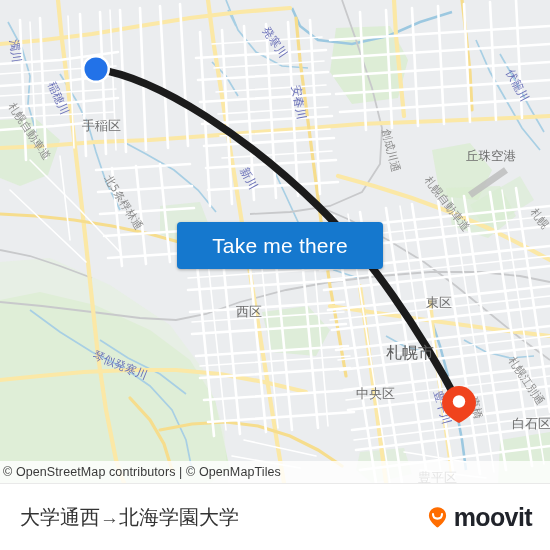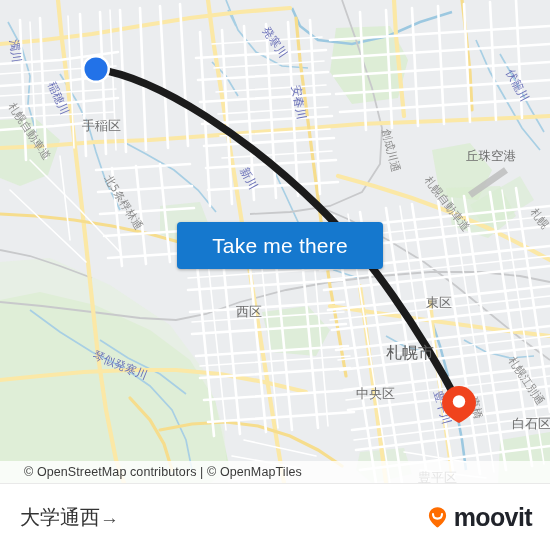--- a/index.html
+++ b/index.html
@@ -16,21 +16,21 @@
     overflow:hidden;background:#eceff1;
   }
   .map-svg{position:absolute;left:0;top:0;width:550px;height:483px;display:block;}
 
   
   .attrib{
     position:absolute;left:0;top:461px;width:550px;height:22px;
     background:rgba(255,255,255,0.82);
     display:flex;align-items:center;
     font-size:12.5px;color:#3a3a3a;letter-spacing:.1px;
-    padding-left:24px;box-sizing:border-box;
+    padding-left:3px;box-sizing:border-box;
     white-space:nowrap;
   }
 
   
   .cta{
     position:absolute;left:177px;top:222px;width:206px;height:47px;
     background:#1578ce;border:0;border-radius:4px;
     box-shadow:0 1px 3px rgba(0,0,0,.30);
     color:#ffffff;font-size:21px;letter-spacing:.2px;
     display:flex;align-items:center;justify-content:center;
@@ -329,20 +329,21 @@
   </div>
 
   <button class="cta">
     <span>Take me there</span>
   </button>
 
   <div class="footer">
     <div class="route-line">
       <span>大学通西</span>
       <span class="route-arrow">→</span>
+      <span>北海学園大学</span>
     </div>
     <div class="brand">
       <svg width="27" height="27" viewBox="0 0 27 27">
         <path d="M13.5,3.2 C8.6,3.2 4.9,6.9 4.9,11.4 C4.9,16.9 11.3,21.8 13.5,23.6 C15.7,21.8 22.1,16.9 22.1,11.4 C22.1,6.9 18.4,3.2 13.5,3.2 Z" fill="#ff6d00"></path>
         <path d="M9.0,10.0 C9.0,13.0 11.0,14.6 13.5,14.6 C16.0,14.6 18.0,13.0 18.0,10.0" fill="none" stroke="#ffffff" stroke-width="2.1" stroke-linecap="round"></path>
       </svg>
       <span class="brand-word">moovit</span>
     </div>
   </div>
 

